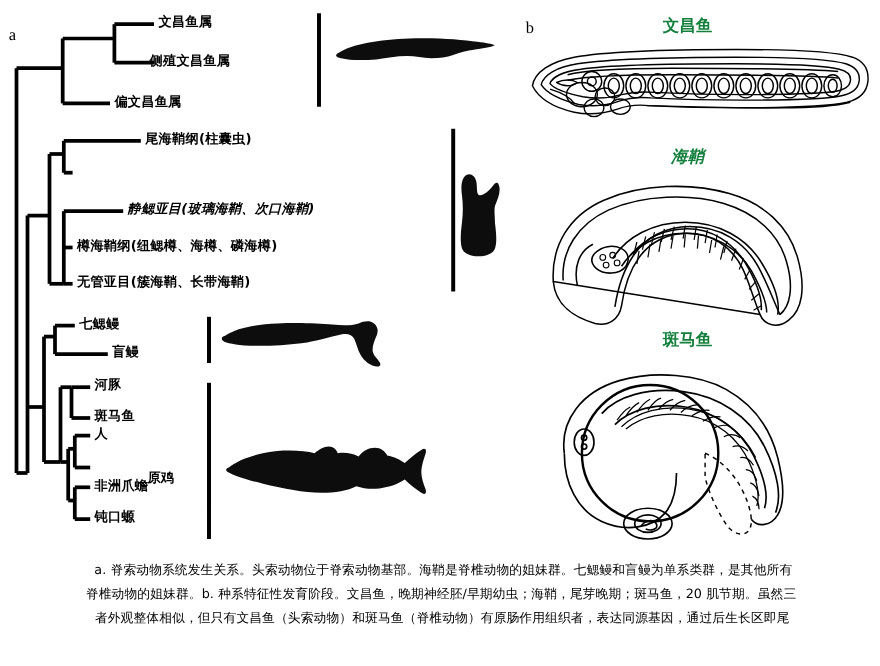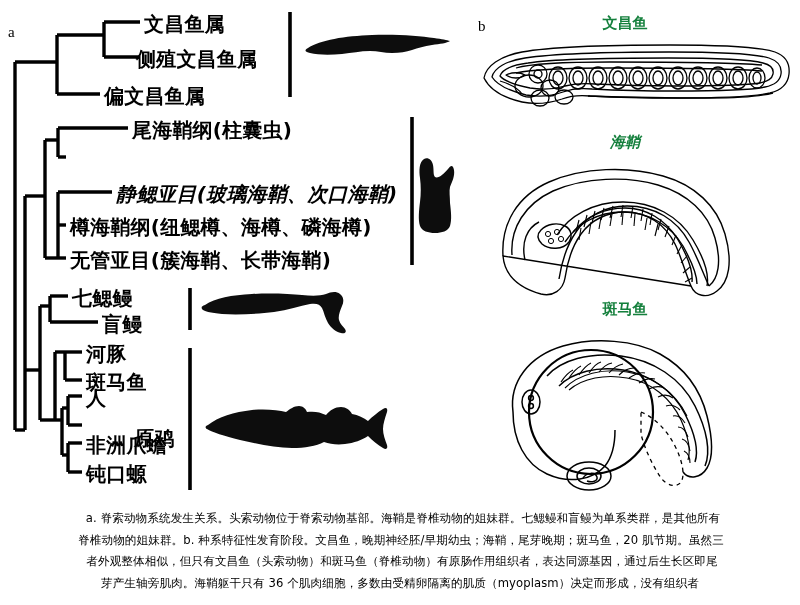--- a/index.html
+++ b/index.html
@@ -41,21 +41,21 @@
     font-size: 15px;
     font-style: normal;
     color: #000;
   }
   #panel-a-letter { left: 8px; top: 24px; }
   #panel-b-letter { left: 478px; top: 18px; }
 
   .taxon-label {
     position: absolute;
     font-family: "DejaVu Sans", "Liberation Sans", sans-serif;
-    font-size: 20px;
+    font-size: 12px;
     font-weight: 700;
     line-height: 1;
     white-space: nowrap;
     color: #000;
     letter-spacing: 0.2px;
   }
 
   
   #panel-b {
     position: absolute;
@@ -414,16 +414,15 @@
       <ellipse cx="94" cy="146" rx="22" ry="14"></ellipse>
       <ellipse cx="94" cy="146" rx="12" ry="8"></ellipse>
       <path d="M88,148 C92,142 100,142 102,147 C103,151 97,153 92,151"></path>
     </g>
   </svg>
 
   <div id="caption">
     <span class="cap-line c1">a. 脊索动物系统发生关系。头索动物位于脊索动物基部。海鞘是脊椎动物的姐妹群。七鳃鳗和盲鳗为单系类群，是其他所有</span>
     <span class="cap-line c2">脊椎动物的姐妹群。b. 种系特征性发育阶段。文昌鱼，晚期神经胚/早期幼虫；海鞘，尾芽晚期；斑马鱼，20 肌节期。虽然三</span>
     <span class="cap-line c3">者外观整体相似，但只有文昌鱼（头索动物）和斑马鱼（脊椎动物）有原肠作用组织者，表达同源基因，通过后生长区即尾</span>
-    <span class="cap-line c4">芽产生轴旁肌肉。海鞘躯干只有 36 个肌肉细胞，多数由受精卵隔离的肌质（myoplasm）决定而形成，没有组织者</span>
   </div>
 
 </div>
 
 </body></html>

